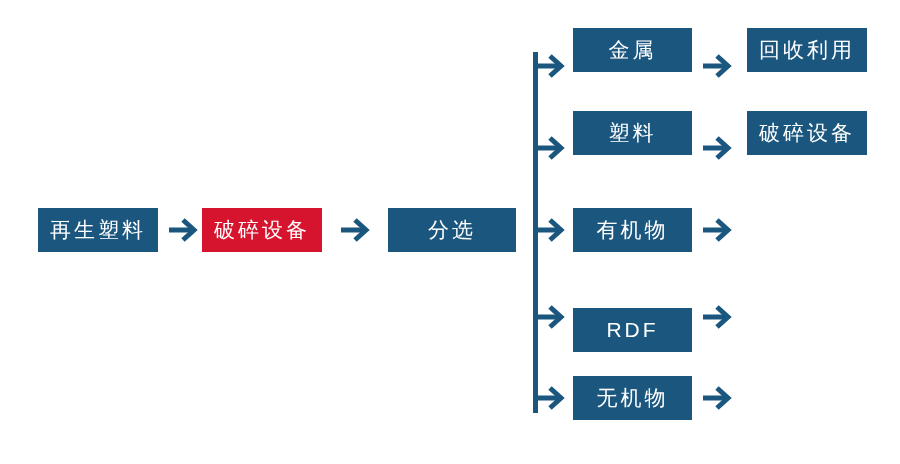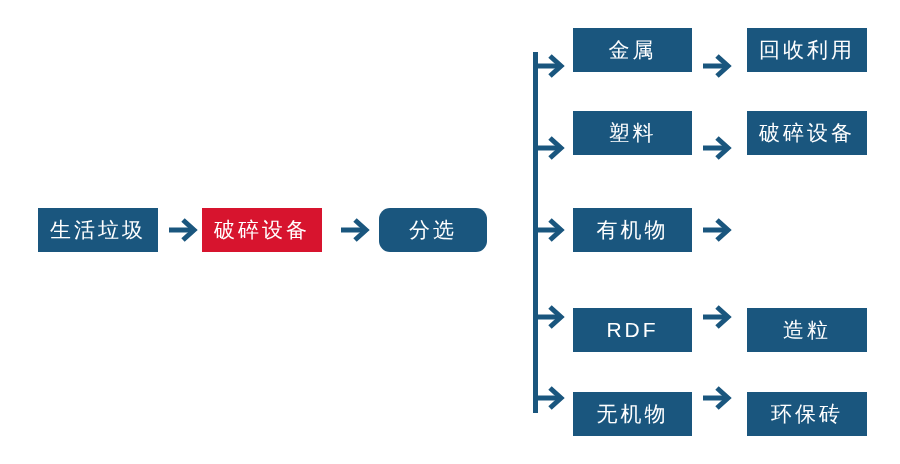--- a/index.html
+++ b/index.html
@@ -24,31 +24,31 @@
     font-size: 21px;
     letter-spacing: 3px;
     white-space: nowrap;
   }
   .node.blue { background: var(--node-blue, #1a567e); }
   .node.red  { background: var(--node-red, #d7142e); }
 
   
   .col-src  { left: 38px;  width: 120px; }
   .col-crush{ left: 202px; width: 120px; }
-  .col-sort { left: 379px; width: 108px; border-radius: 11px; }
+  .col-sort { left: 388px; width: 128px; }
   .col-mat  { left: 573px; width: 119px; }
   .col-res  { left: 747px; width: 120px; }
 
   
   .main-row { top: 208px; }
   .r0 { top: 28px; font-family: Liberation Serif, serif; }
   .r1 { top: 111px; }
   .r2 { top: 208px; }
   .r3 { top: 308px; }
-  .r4 { top: 392px; }
+  .r4 { top: 376px; }
 
   .arrow {
     position: absolute;
     width: 34px;
     height: 26px;
     color: var(--node-blue, #1a567e);
   }
   
   .a-main { top: 217px; }
   .a0 { top: 53px; }
@@ -70,21 +70,21 @@
     height: 361px;
     background: var(--node-blue, #1a567e);
   }
 </style>
 </head>
 <body>
 
 <div class="canvas">
 
   <div class="node blue col-src main-row">
-    <span>生活垃圾</span>
+    <span>再生塑料</span>
   </div>
 
   <svg class="arrow a-main ax-main1" viewBox="0 0 34 26">
     <line x1="2" y1="13" x2="25" y2="13" stroke="currentColor" stroke-width="5"></line>
     <path d="M16 3 L27 13 L16 23" fill="none" stroke="currentColor" stroke-width="5"></path>
   </svg>
 
   <div class="node red col-crush main-row">
     <span>破碎设备</span>
   </div>
@@ -146,32 +146,26 @@
     <line x1="0" y1="13" x2="25" y2="13" stroke="currentColor" stroke-width="5"></line>
     <path d="M16 3 L27 13 L16 23" fill="none" stroke="currentColor" stroke-width="5"></path>
   </svg>
   <div class="node blue col-mat r3">
     <span>RDF</span>
   </div>
   <svg class="arrow a3 ax-mid" viewBox="0 0 34 26">
     <line x1="2" y1="13" x2="25" y2="13" stroke="currentColor" stroke-width="5"></line>
     <path d="M16 3 L27 13 L16 23" fill="none" stroke="currentColor" stroke-width="5"></path>
   </svg>
-  <div class="node blue col-res r3">
-    <span>造粒</span>
-  </div>
 
   <svg class="arrow a4 ax-branch" viewBox="0 0 34 26">
     <line x1="0" y1="13" x2="25" y2="13" stroke="currentColor" stroke-width="5"></line>
     <path d="M16 3 L27 13 L16 23" fill="none" stroke="currentColor" stroke-width="5"></path>
   </svg>
   <div class="node blue col-mat r4">
     <span>无机物</span>
   </div>
   <svg class="arrow a4 ax-mid" viewBox="0 0 34 26">
     <line x1="2" y1="13" x2="25" y2="13" stroke="currentColor" stroke-width="5"></line>
     <path d="M16 3 L27 13 L16 23" fill="none" stroke="currentColor" stroke-width="5"></path>
   </svg>
-  <div class="node blue col-res r4">
-    <span>环保砖</span>
-  </div>
 
 </div>
 
 </body></html>

